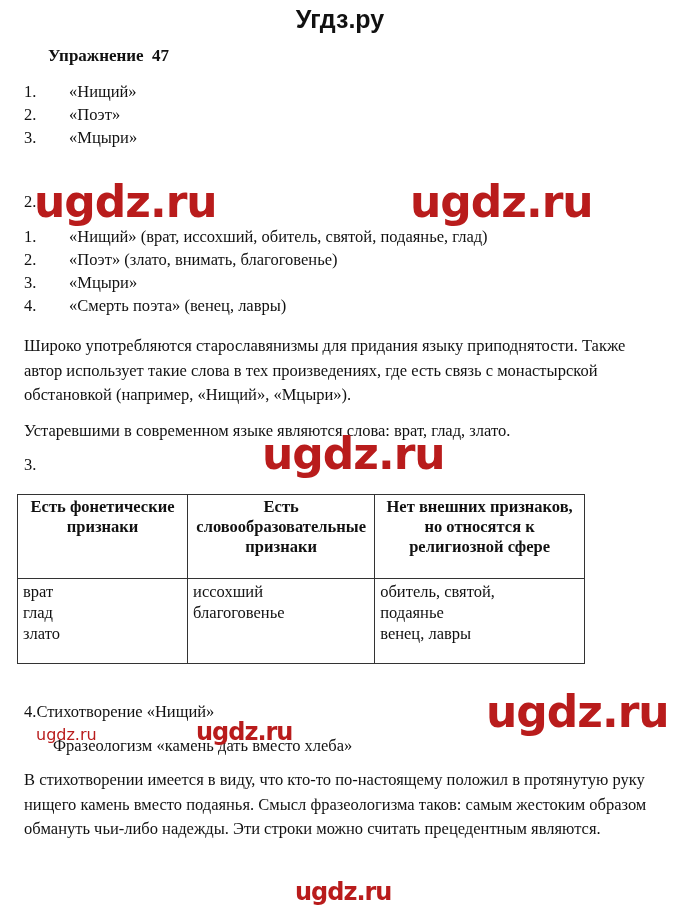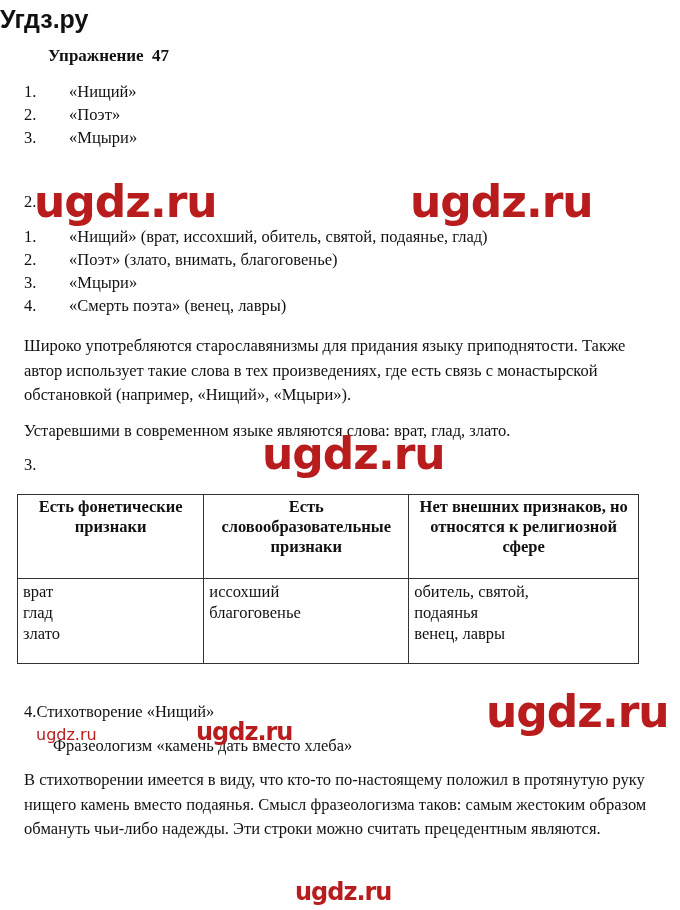--- a/index.html
+++ b/index.html
@@ -1,21 +1,21 @@
 <!DOCTYPE html>
 <html><head>
 <meta charset="utf-8">
 <style>
   html, body { margin: 0; padding: 0; background: #ffffff; }
   body {
     width: 680px; height: 910px; position: relative; overflow: hidden;
     font-family: "Liberation Serif", serif; color: #111;
   }
   .site-title {
-    position: absolute; top: 0; left: 0; width: 680px; text-align: left;
+    position: absolute; top: 0; left: 0; width: 680px; text-align: center;
     font-family: "Liberation Sans", sans-serif; font-weight: bold;
     font-size: 25px; line-height: 34px; top: 2px; color: #111;
   }
   .ex-title {
     position: absolute; left: 24px; top: 46px;
     font-weight: bold; font-size: 17px; word-spacing: 4px; margin-left: 24px;
   }
   .list { position: absolute; left: 24px; margin: 0; padding: 0; list-style: none; font-size: 16.5px; }
   .list li { height: 23px; line-height: 23px; position: relative; white-space: nowrap; }
   .list .num { display: inline-block; width: 45px; }
@@ -28,21 +28,21 @@
     position: absolute; left: 24px; width: 630px; font-size: 16.5px; line-height: 24.5px; margin: 0;
   }
   .wm {
     position: absolute; font-family: "DejaVu Sans", "Liberation Sans", sans-serif;
     font-weight: bold; color: #b91c1c; white-space: nowrap; letter-spacing: -1px;
   }
   .wm-big { font-size: 44px; line-height: 44px; }
   .wm-mid { font-size: 24px; line-height: 24px; }
   .wm-small { font-size: 16px; font-weight: normal; line-height: 16px; letter-spacing: 0; }
   table.words {
-    position: absolute; left: 17px; top: 494px; width: 622px;
+    position: absolute; left: 17px; top: 494px; width: 568px;
     border-collapse: collapse; font-size: 16.5px;
   }
   table.words th, table.words td {
     border: 1.5px solid #333; vertical-align: top; padding: 2px 5px;
   }
   table.words th { font-weight: bold; text-align: center; line-height: 20px; padding-bottom: 1px; height: 80px; }
   table.words td { line-height: 21px; height: 80px; }
   table.words td div { white-space: nowrap; }
 </style>
 </head>
@@ -86,21 +86,21 @@
         <div>врат</div>
         <div>глад</div>
         <div>злато</div>
       </td>
       <td>
         <div>иссохший</div>
         <div>благоговенье</div>
       </td>
       <td>
         <div>обитель, святой,</div>
-        <div>подаянья</div>
+        <div>подаянье</div>
         <div>венец, лавры</div>
       </td>
     </tr>
   </tbody>
 </table>
 
 <div class="marker" style="top:700px;">4.Стихотворение «Нищий»</div>
 <div class="marker" style="top:734px;margin-left:29px;">Фразеологизм «камень дать вместо хлеба»</div>
 <p class="para" style="top:768px;">В стихотворении имеется в виду, что кто-то по-настоящему положил в протянутую руку нищего камень вместо подаянья. Смысл фразеологизма таков: самым жестоким образом обмануть чьи-либо надежды. Эти строки можно считать прецедентным являются.</p>
 

